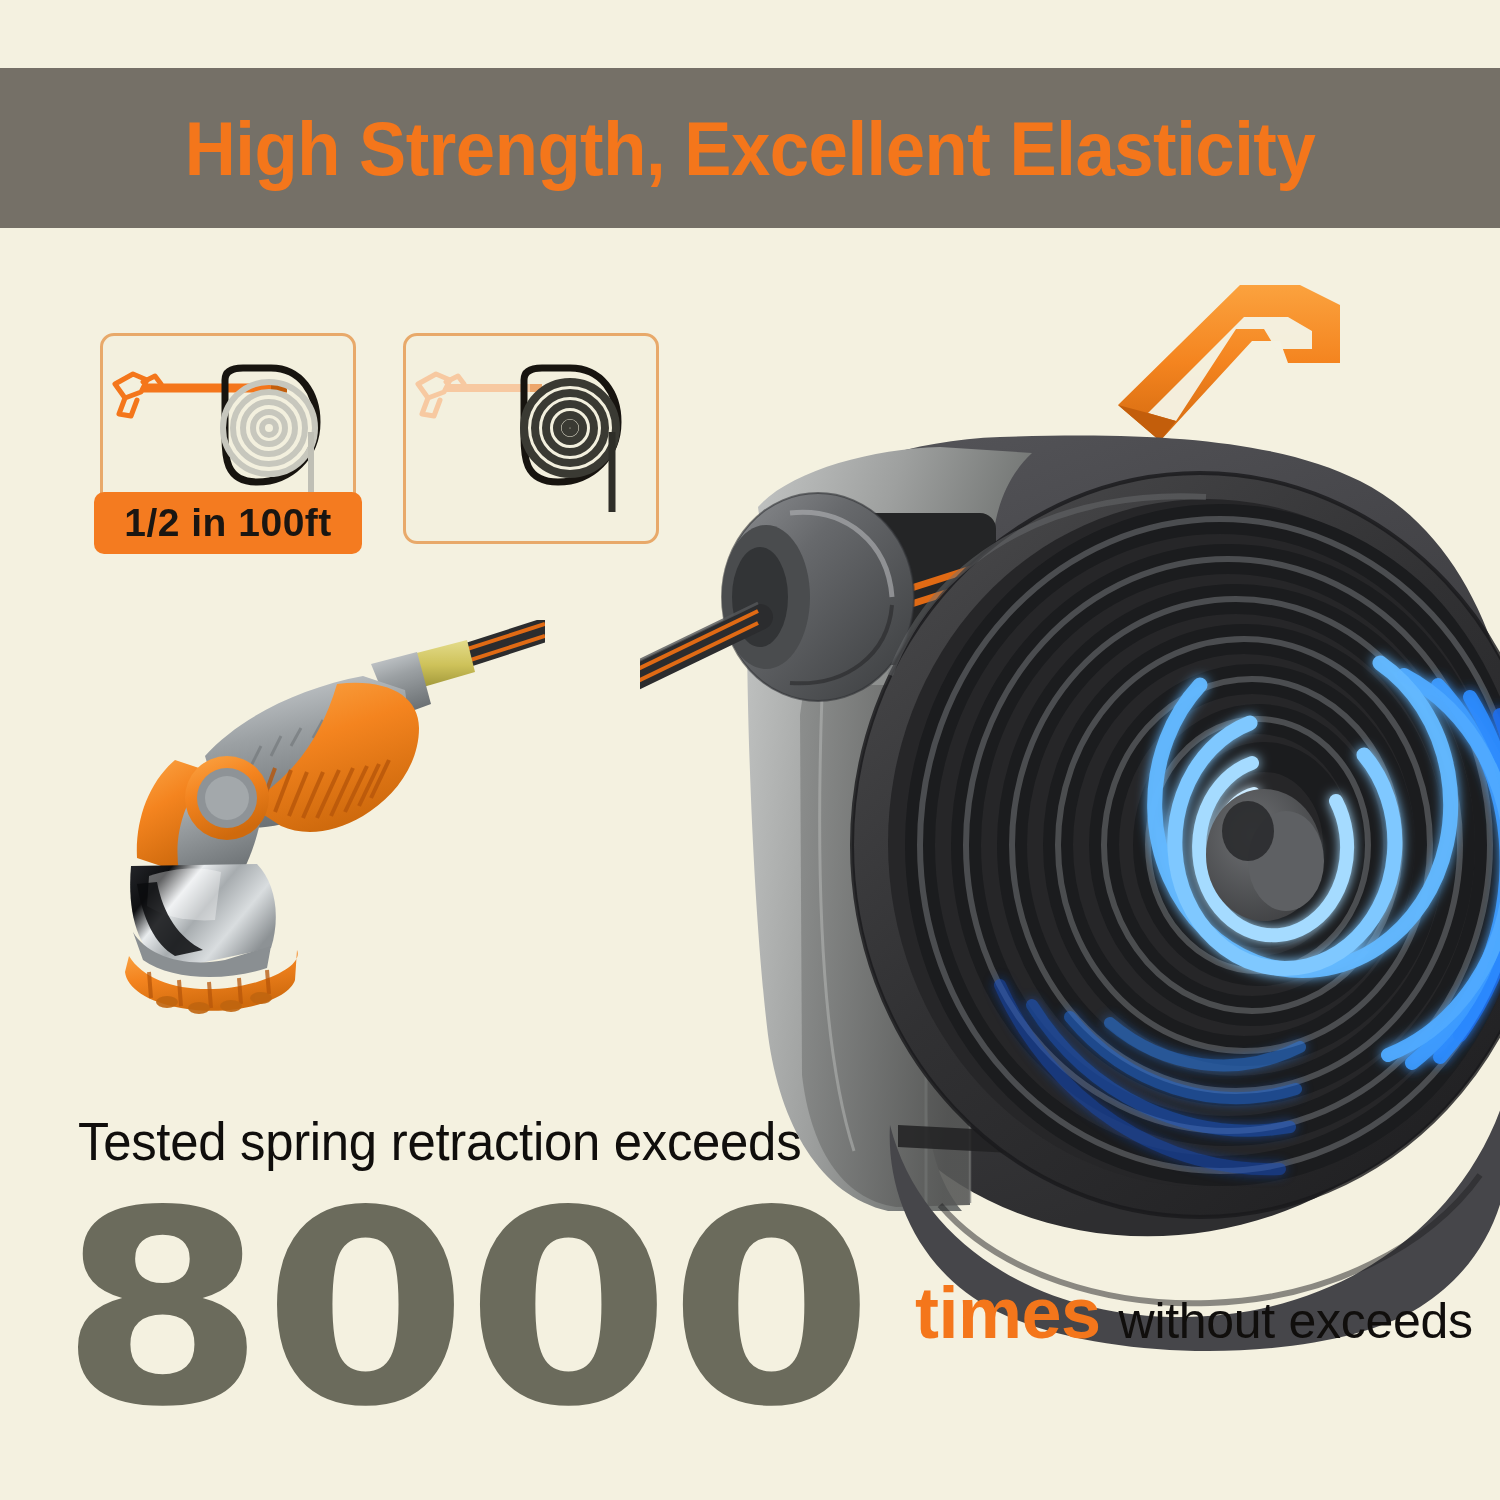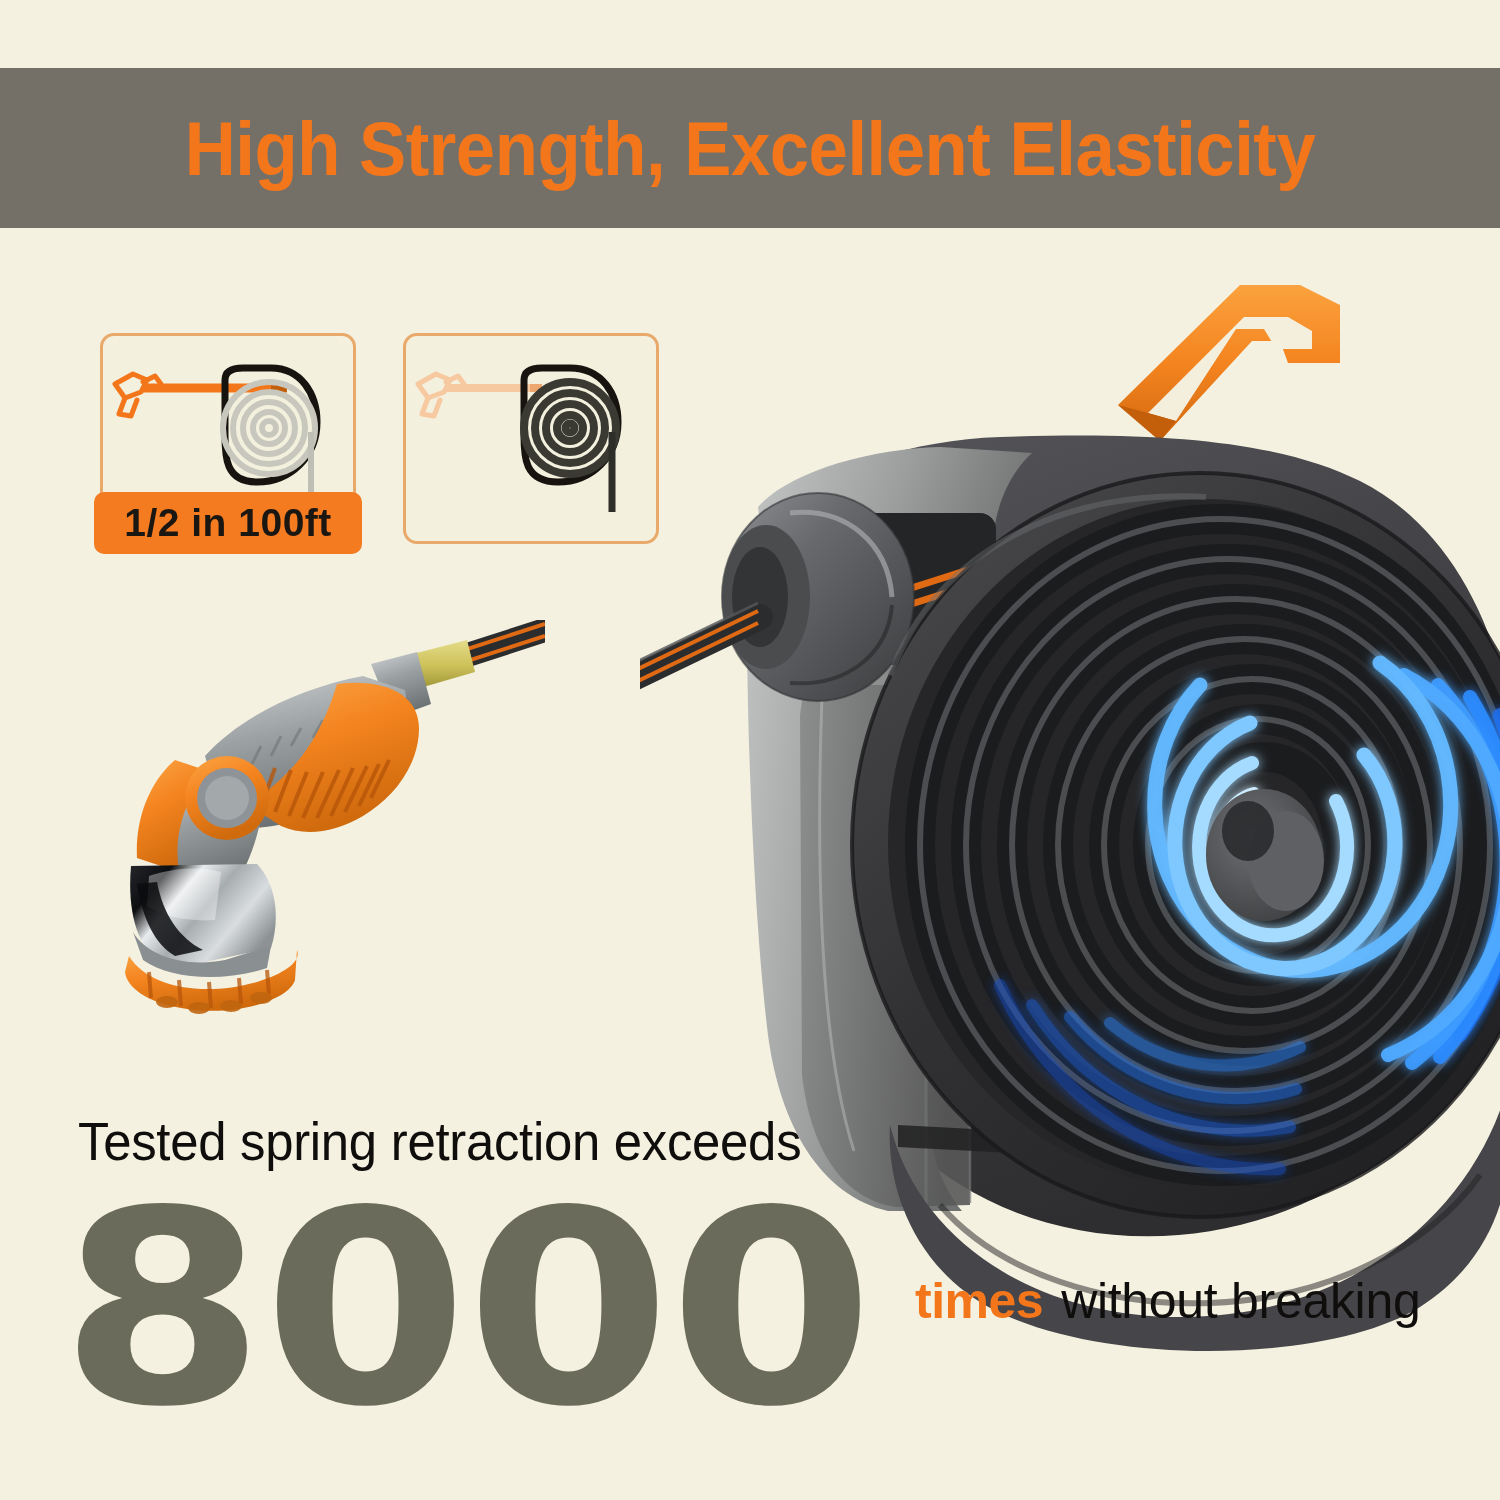--- a/index.html
+++ b/index.html
@@ -66,21 +66,21 @@
     transform:scaleX(1.10);transform-origin:left top;
     white-space:nowrap;
     z-index:2;
   }
   .endline{
     position:absolute;left:915px;top:1272px;
     white-space:nowrap;z-index:6;
     font-family:"Liberation Sans Narrow","Liberation Sans",sans-serif;
   }
   .endline .w-times{
-    color:#F4761B;font-weight:bold;font-size:50px;letter-spacing:-0.5px;
+    color:#F4761B;font-weight:bold;font-size:72px;letter-spacing:-0.5px;
   }
   .endline .w-rest{
     color:#100E0C;font-weight:normal;font-size:50px;letter-spacing:-0.3px;
     margin-left:18px;
   }
 
   
   .product{position:absolute;left:640px;top:245px;width:900px;height:1120px;z-index:4;}
   .nozzle{position:absolute;left:75px;top:620px;width:470px;height:460px;z-index:5;}
 </style>
@@ -400,16 +400,16 @@
         </g>
         <path d="M206 96 L206 176" stroke="#2E2E28" stroke-width="7" fill="none"></path>
       </svg>
     </div>
 
   </div>
 
   <div class="tagline">Tested spring retraction exceeds</div>
   <div class="bignum">8000</div>
   <div class="endline">
-    <span class="w-times">times</span><span class="w-rest">without breaking</span>
+    <span class="w-times">times</span><span class="w-rest">without exceeds</span>
   </div>
 
 </div>
 
 </body></html>

